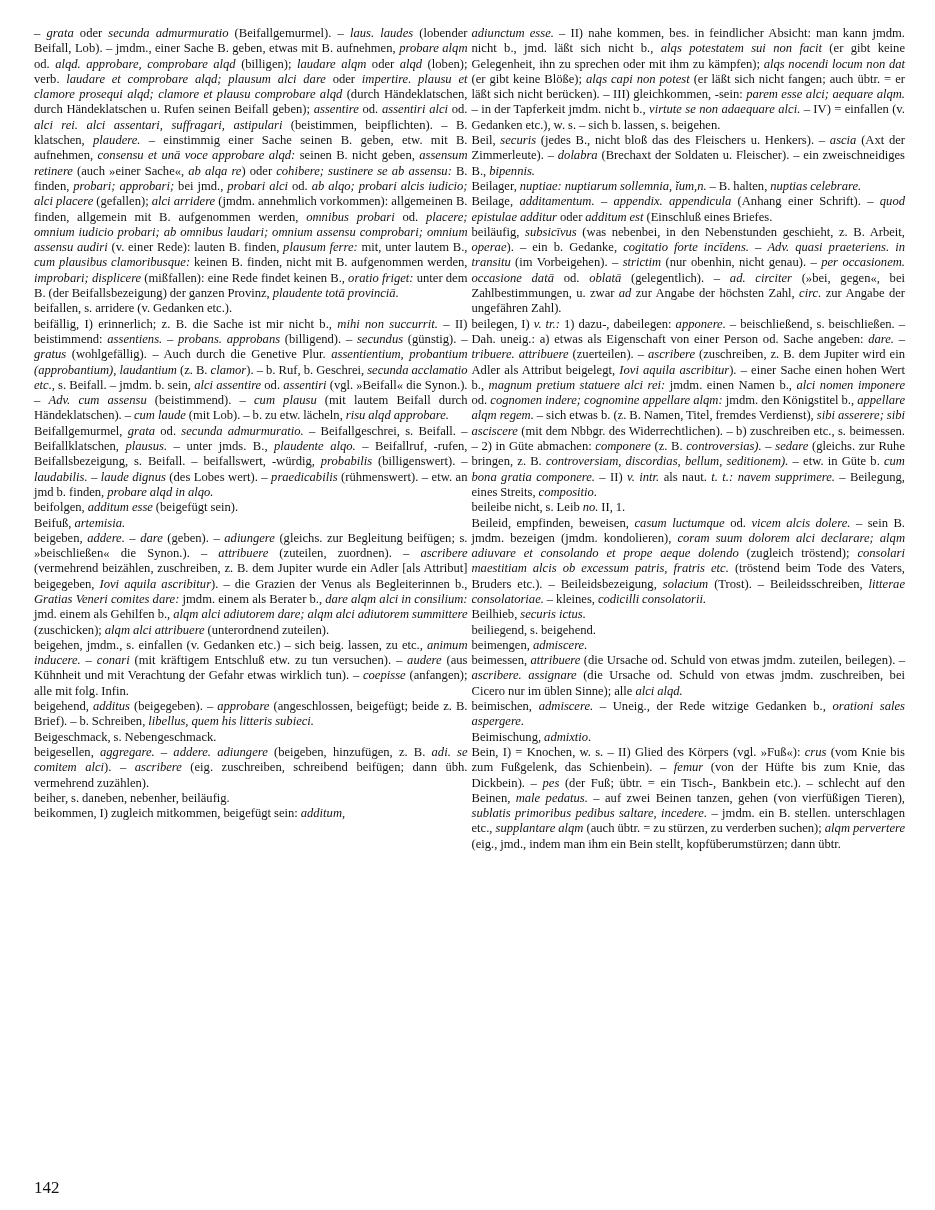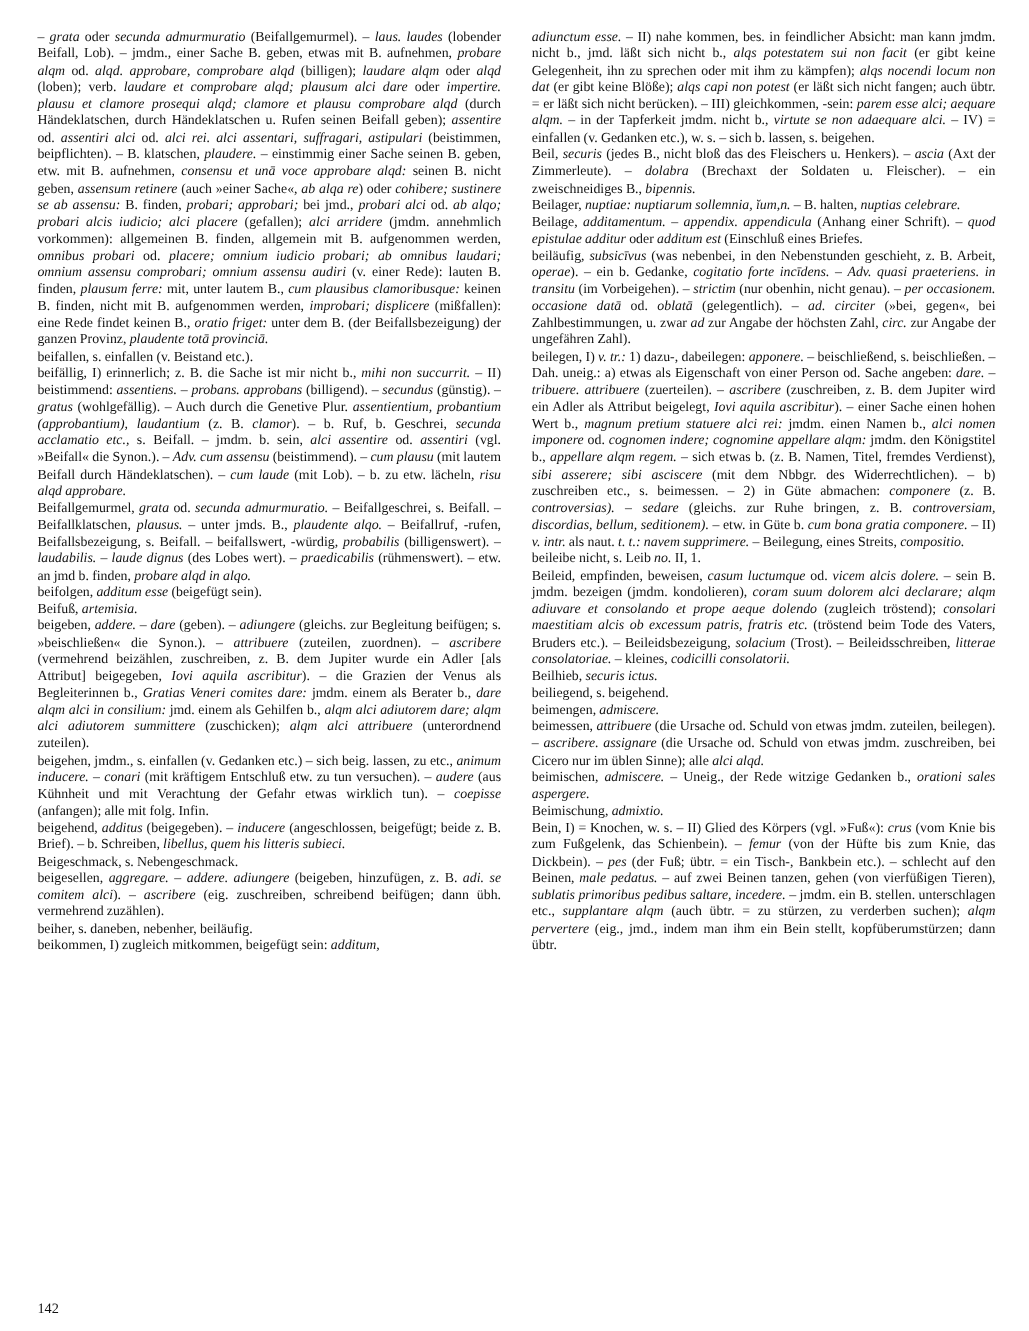--- a/index.html
+++ b/index.html
@@ -4,51 +4,51 @@
 <style>
   * { margin:0; padding:0; box-sizing:border-box; }
   html, body { background:#ffffff; }
   body {
     width:935px; height:1210px; overflow:hidden;
     font-family:"Liberation Serif","DejaVu Serif",serif;
     color:#121212;
     position:relative;
   }
   .page { padding:26px 30px 0 34px; height:100%; position:relative; }
-  .columns { display:flex; gap:28px; }
+  .columns { display:flex; gap:4px; }
   .col {
     width:50%;
     font-size:12.6px;
     line-height:15.3px;
     text-align:justify;
     word-spacing:-0.2px;
   }
   p.entry { text-align:justify; margin:0; }
   .bold { font-weight:400; }
   .italic { font-style:italic; }
   .page-number {
     position:absolute; left:34px; bottom:12px;
-    font-size:13px; color:#121212;
+    font-size:17px; color:#121212;
   }
 </style>
 </head>
 <body>
 
 <div class="page">
   <div class="columns">
     <div class="col" id="col-left">
         <p class="entry"><span>– </span><span class="italic">grata</span><span> oder </span><span class="italic">secunda admurmuratio</span><span> (Beifallgemurmel). – </span><span class="italic">laus. laudes</span><span> (lobender Beifall, Lob). – jmdm., einer Sache B. geben, etwas mit B. aufnehmen, </span><span class="italic">probare alqm</span><span> od. </span><span class="italic">alqd. approbare, comprobare alqd</span><span> (billigen); </span><span class="italic">laudare alqm</span><span> oder </span><span class="italic">alqd</span><span> (loben); verb. </span><span class="italic">laudare et comprobare alqd; plausum alci dare</span><span> oder </span><span class="italic">impertire. plausu et clamore prosequi alqd; clamore et plausu comprobare alqd</span><span> (durch Händeklatschen, durch Händeklatschen u. Rufen seinen Beifall geben); </span><span class="italic">assentire</span><span> od. </span><span class="italic">assentiri alci</span><span> od. </span><span class="italic">alci rei. alci assentari, suffragari, astipulari</span><span> (beistimmen, beipflichten). – B. klatschen, </span><span class="italic">plaudere.</span><span> – einstimmig einer Sache seinen B. geben, etw. mit B. aufnehmen, </span><span class="italic">consensu et unā voce approbare alqd:</span><span> seinen B. nicht geben, </span><span class="italic">assensum retinere</span><span> (auch »einer Sache«, </span><span class="italic">ab alqa re</span><span>) oder </span><span class="italic">cohibere; sustinere se ab assensu:</span><span> B. finden, </span><span class="italic">probari; approbari;</span><span> bei jmd., </span><span class="italic">probari alci</span><span> od. </span><span class="italic">ab alqo; probari alcis iudicio; alci placere</span><span> (gefallen); </span><span class="italic">alci arridere</span><span> (jmdm. annehmlich vorkommen): allgemeinen B. finden, allgemein mit B. aufgenommen werden, </span><span class="italic">omnibus probari</span><span> od. </span><span class="italic">placere; omnium iudicio probari; ab omnibus laudari; omnium assensu comprobari; omnium assensu audiri</span><span> (v. einer Rede): lauten B. finden, </span><span class="italic">plausum ferre:</span><span> mit, unter lautem B., </span><span class="italic">cum plausibus clamoribusque:</span><span> keinen B. finden, nicht mit B. aufgenommen werden, </span><span class="italic">improbari; displicere</span><span> (mißfallen): eine Rede findet keinen B., </span><span class="italic">oratio friget:</span><span> unter dem B. (der Beifallsbezeigung) der ganzen Provinz, </span><span class="italic">plaudente totā provinciā.</span></p>
-        <p class="entry"><span class="bold">beifallen</span><span>, s. einfallen (v. Beistand etc.).</span></p>
+        <p class="entry"><span class="bold">beifallen</span><span>, s. arridere (v. Gedanken etc.).</span></p>
         <p class="entry"><span class="bold">beifällig</span><span>, I) erinnerlich; z. B. die Sache ist mir nicht b., </span><span class="italic">mihi non succurrit.</span><span> – II) beistimmend: </span><span class="italic">assentiens. – probans. approbans</span><span> (billigend). – </span><span class="italic">secundus</span><span> (günstig). – </span><span class="italic">gratus</span><span> (wohlgefällig). – Auch durch die Genetive Plur. </span><span class="italic">assentientium, probantium (approbantium), laudantium</span><span> (z. B. </span><span class="italic">clamor</span><span>). – b. Ruf, b. Geschrei, </span><span class="italic">secunda acclamatio etc.,</span><span> s. Beifall. – jmdm. b. sein, </span><span class="italic">alci assentire</span><span> od. </span><span class="italic">assentiri</span><span> (vgl. »Beifall« die Synon.). – </span><span class="bold italic">Adv.</span><span> </span><span class="italic">cum assensu</span><span> (beistimmend). – </span><span class="italic">cum plausu</span><span> (mit lautem Beifall durch Händeklatschen). – </span><span class="italic">cum laude</span><span> (mit Lob). – b. zu etw. lächeln, </span><span class="italic">risu alqd approbare.</span></p>
         <p class="entry"><span class="bold">Beifallgemurmel</span><span>, </span><span class="italic">grata</span><span> od. </span><span class="italic">secunda admurmuratio.</span><span> – </span><span class="bold">Beifallgeschrei</span><span>, s. Beifall. – </span><span class="bold">Beifallklatschen</span><span>, </span><span class="italic">plausus.</span><span> – unter jmds. B., </span><span class="italic">plaudente alqo.</span><span> – </span><span class="bold">Beifallruf, -rufen, Beifallsbezeigung</span><span>, s. Beifall. – </span><span class="bold">beifallswert, -würdig</span><span>, </span><span class="italic">probabilis</span><span> (billigenswert). – </span><span class="italic">laudabilis.</span><span> – </span><span class="italic">laude dignus</span><span> (des Lobes wert). – </span><span class="italic">praedicabilis</span><span> (rühmenswert). – etw. an jmd b. finden, </span><span class="italic">probare alqd in alqo.</span></p>
         <p class="entry"><span class="bold">beifolgen</span><span>, </span><span class="italic">additum esse</span><span> (beigefügt sein).</span></p>
         <p class="entry"><span class="bold">Beifuß</span><span>, </span><span class="italic">artemisia.</span></p>
         <p class="entry"><span class="bold">beigeben</span><span>, </span><span class="italic">addere. – dare</span><span> (geben). – </span><span class="italic">adiungere</span><span> (gleichs. zur Begleitung beifügen; s. »beischließen« die Synon.). – </span><span class="italic">attribuere</span><span> (zuteilen, zuordnen). – </span><span class="italic">ascribere</span><span> (vermehrend beizählen, zuschreiben, z. B. dem Jupiter wurde ein Adler [als Attribut] beigegeben, </span><span class="italic">Iovi aquila ascribitur</span><span>). – die Grazien der Venus als Begleiterinnen b., </span><span class="italic">Gratias Veneri comites dare:</span><span> jmdm. einem als Berater b., </span><span class="italic">dare alqm alci in consilium:</span><span> jmd. einem als Gehilfen b., </span><span class="italic">alqm alci adiutorem dare; alqm alci adiutorem summittere</span><span> (zuschicken); </span><span class="italic">alqm alci attribuere</span><span> (unterordnend zuteilen).</span></p>
         <p class="entry"><span class="bold">beigehen</span><span>, jmdm., s. einfallen (v. Gedanken etc.) – sich beig. lassen, zu etc., </span><span class="italic">animum inducere. – conari</span><span> (mit kräftigem Entschluß etw. zu tun versuchen). – </span><span class="italic">audere</span><span> (aus Kühnheit und mit Verachtung der Gefahr etwas wirklich tun). – </span><span class="italic">coepisse</span><span> (anfangen); alle mit folg. Infin.</span></p>
-        <p class="entry"><span class="bold">beigehend</span><span>, </span><span class="italic">additus</span><span> (beigegeben). – </span><span class="italic">inducere</span><span> (angeschlossen, beigefügt; beide z. B. Brief). – b. Schreiben, </span><span class="italic">libellus, quem his litteris subieci.</span></p>
+        <p class="entry"><span class="bold">beigehend</span><span>, </span><span class="italic">additus</span><span> (beigegeben). – </span><span class="italic">approbare</span><span> (angeschlossen, beigefügt; beide z. B. Brief). – b. Schreiben, </span><span class="italic">libellus, quem his litteris subieci.</span></p>
         <p class="entry"><span class="bold">Beigeschmack</span><span>, s. Nebengeschmack.</span></p>
         <p class="entry"><span class="bold">beigesellen</span><span>, </span><span class="italic">aggregare.</span><span> – </span><span class="italic">addere. adiungere</span><span> (beigeben, hinzufügen, z. B. </span><span class="italic">adi. se comitem alci</span><span>). – </span><span class="italic">ascribere</span><span> (eig. zuschreiben, schreibend beifügen; dann übh. vermehrend zuzählen).</span></p>
         <p class="entry"><span class="bold">beiher</span><span>, s. daneben, nebenher, beiläufig.</span></p>
         <p class="entry"><span class="bold">beikommen</span><span>, I) zugleich mitkommen, beigefügt sein: </span><span class="italic">additum,</span></p>
       </div>
     <div class="col" id="col-right">
         <p class="entry"><span class="italic">adiunctum esse.</span><span> – II) nahe kommen, bes. in feindlicher Absicht: man kann jmdm. nicht b., jmd. läßt sich nicht b., </span><span class="italic">alqs potestatem sui non facit</span><span> (er gibt keine Gelegenheit, ihn zu sprechen oder mit ihm zu kämpfen); </span><span class="italic">alqs nocendi locum non dat</span><span> (er gibt keine Blöße); </span><span class="italic">alqs capi non potest</span><span> (er läßt sich nicht fangen; auch übtr. = er läßt sich nicht berücken). – III) gleichkommen, -sein: </span><span class="italic">parem esse alci; aequare alqm.</span><span> – in der Tapferkeit jmdm. nicht b., </span><span class="italic">virtute se non adaequare alci.</span><span> – IV) = einfallen (v. Gedanken etc.), w. s. – sich b. lassen, s. beigehen.</span></p>
         <p class="entry"><span class="bold">Beil</span><span>, </span><span class="italic">securis</span><span> (jedes B., nicht bloß das des Fleischers u. Henkers). – </span><span class="italic">ascia</span><span> (Axt der Zimmerleute). – </span><span class="italic">dolabra</span><span> (Brechaxt der Soldaten u. Fleischer). – ein zweischneidiges B., </span><span class="italic">bipennis.</span></p>
         <p class="entry"><span class="bold">Beilager</span><span>, </span><span class="italic">nuptiae: nuptiarum sollemnia, ĭum,</span><span class="bold italic">n.</span><span> – B. halten, </span><span class="italic">nuptias celebrare.</span></p>
         <p class="entry"><span class="bold">Beilage</span><span>, </span><span class="italic">additamentum.</span><span> – </span><span class="italic">appendix. appendicula</span><span> (Anhang einer Schrift). – </span><span class="italic">quod epistulae additur</span><span> oder </span><span class="italic">additum est</span><span> (Einschluß eines Briefes.</span></p>

